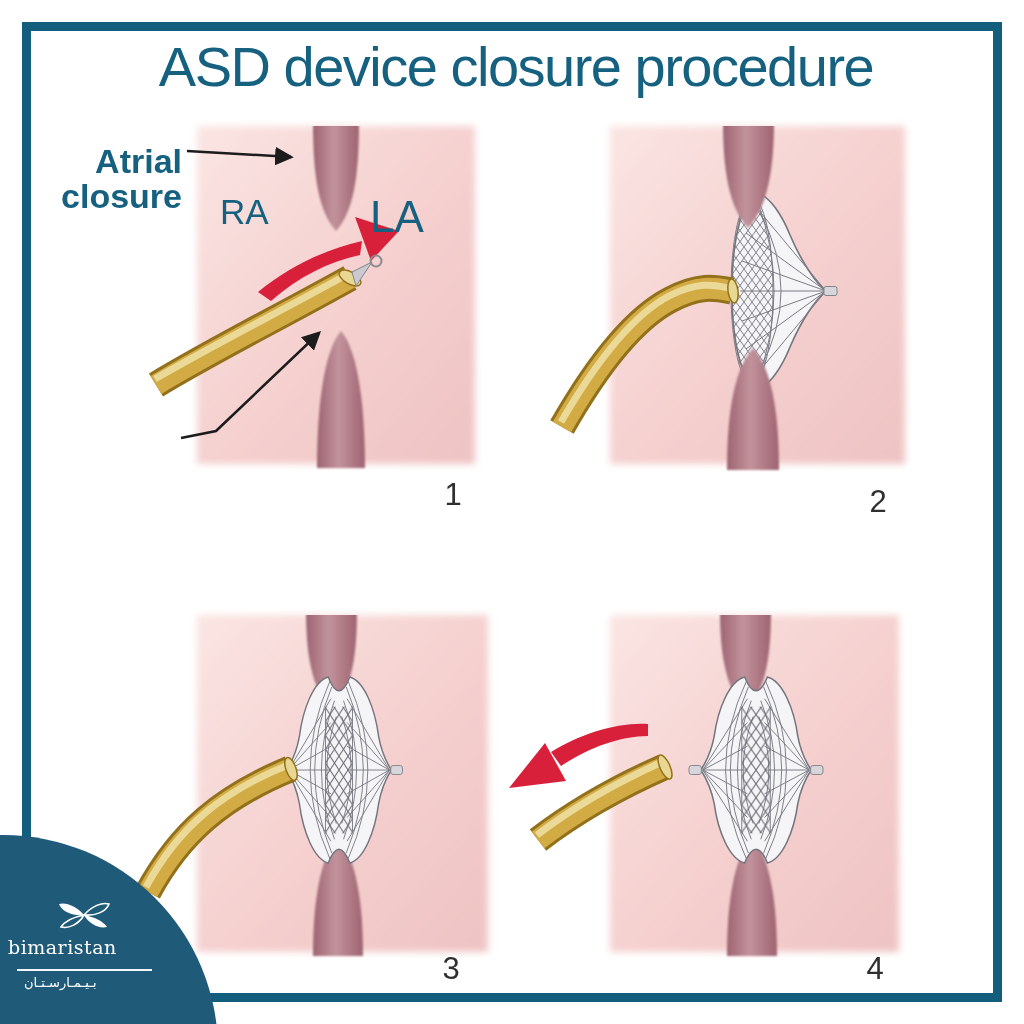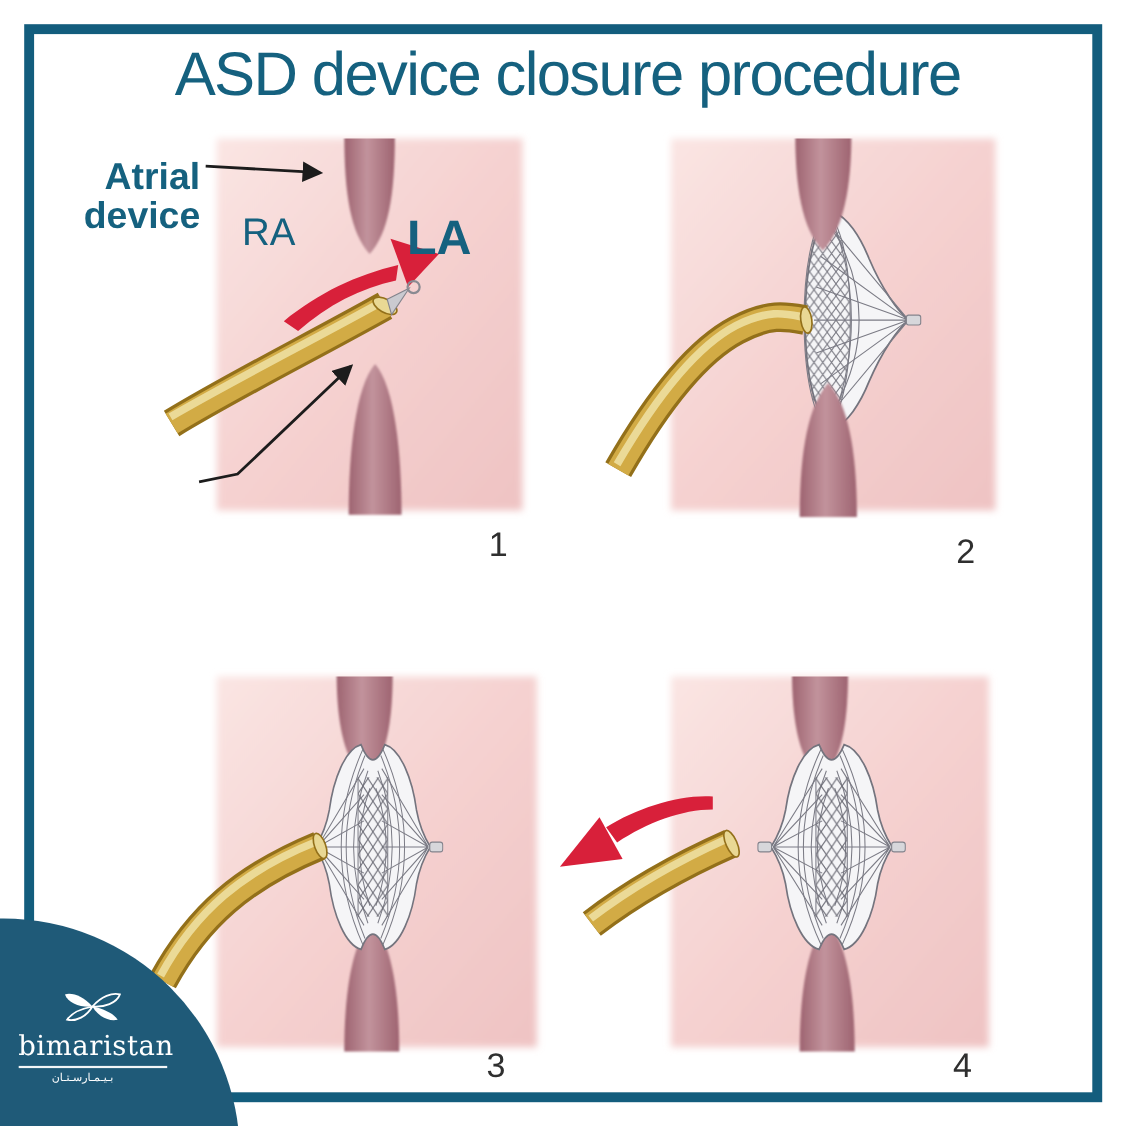--- a/index.html
+++ b/index.html
@@ -13,42 +13,42 @@
   }
   .title{
     position:absolute;top:30px;left:0;width:100%;text-align:center;margin:4px;
     font-size:56px;font-weight:500;letter-spacing:-1.5px;
     color:var(--brand-teal,#15617f);z-index:5;
   }
   .art{position:absolute;left:0;top:0;z-index:2;}
   .lbl{position:absolute;color:var(--brand-teal,#15617f);z-index:5;white-space:nowrap;margin-top:24px;}
   .lbl-atrial{left:40px;top:120px;width:142px;text-align:right;font-size:34px;line-height:35px;font-weight:600;}
   .lbl-ra{left:220px;top:168px;font-size:35px;font-weight:500;}
-  .lbl-la{left:370px;top:168px;font-size:44px;font-weight:700;}
+  .lbl-la{left:370px;top:168px;font-size:44px;font-weight:400;}
   .lbl-asd{left:82px;top:412px;font-size:47px;font-weight:500;}
   .num{
     position:absolute;transform:translate(-50%,-50%);
     font-size:31px;font-weight:500;color:var(--number-gray,#2f2f2f);z-index:5;
   }
   .n1{left:453px;top:495px;} .n2{left:878px;top:502px;}
   .n3{left:451px;top:969px;} .n4{left:875px;top:969px;}
   .logo-circle{
     position:absolute;left:-212px;top:835px;width:430px;height:430px;border-radius:50%;
     background:var(--logo-circle-teal,#1f5a78);z-index:10;
   }
   .logo-icon{position:absolute;left:56px;top:900px;z-index:11;}
   .logo-name{
-    position:absolute;left:8px;top:936px;width:150px;text-align:right;z-index:11;
-    font-family:"DejaVu Serif","Liberation Serif",serif;font-size:25px;letter-spacing:.5px;
+    position:absolute;left:8px;top:936px;width:150px;text-align:left;z-index:11;
+    font-family:"DejaVu Serif","Liberation Serif",serif;font-size:19px;letter-spacing:.5px;
     color:var(--logo-text,#ffffff);
   }
   .logo-rule{position:absolute;left:17px;top:969px;width:135px;height:2px;background:var(--logo-text,#ffffff);opacity:.95;z-index:11;}
   .logo-arabic{
-    position:absolute;left:0;top:975px;width:150px;text-align:center;z-index:11;
-    font-family:"DejaVu Sans",sans-serif;font-size:10px;color:var(--logo-text,#ffffff);
+    position:absolute;left:24px;top:975px;width:150px;text-align:left;z-index:11;
+    font-family:"DejaVu Sans",sans-serif;font-size:13px;color:var(--logo-text,#ffffff);
   }
 </style>
 </head>
 <body>
 
 <div class="stage">
 
   <div class="frame"></div>
 
   <h1 class="title">ASD device closure procedure</h1>
@@ -193,21 +193,21 @@
     </g>
 
     <g stroke="#1c1c1c" stroke-width="2.5" fill="none">
       <path d="M187,151 L291,157" marker-end="url(#ah)"></path>
       <path d="M181,438 L216,431 L319,333" marker-end="url(#ah)"></path>
     </g>
   </svg>
 
   <div class="lbl lbl-atrial">
     <div>Atrial</div>
-    <div>device</div>
+    <div>closure</div>
   </div>
   <div class="lbl lbl-ra">RA</div>
   <div class="lbl lbl-la">LA</div>
 
   <div class="num n1">1</div>
   <div class="num n2">2</div>
   <div class="num n3">3</div>
   <div class="num n4">4</div>
 
   <div class="logo-circle"></div>

